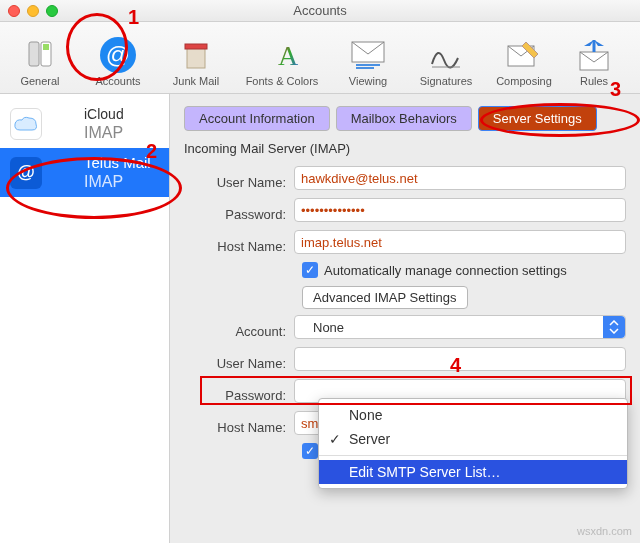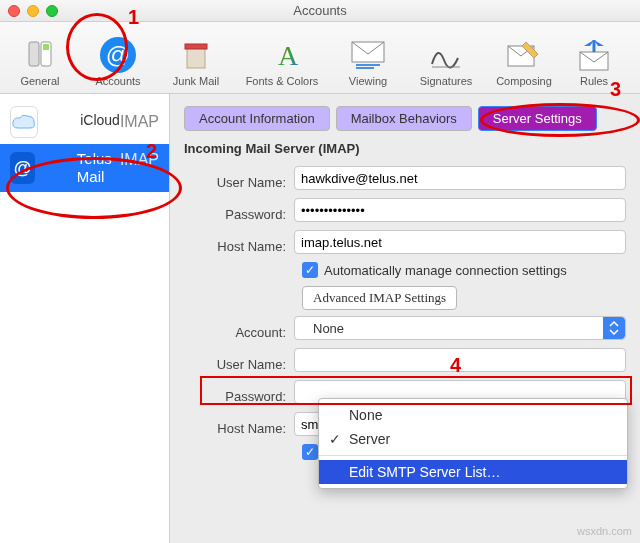--- a/index.html
+++ b/index.html
@@ -63,21 +63,21 @@
   .acct {
     display:flex;
     align-items:center;
     gap:10px;
     padding:6px 10px;
   }
   .acct .aicon {
     width:32px; height:32px; border-radius:6px; display:flex; align-items:center; justify-content:center;
     color:#fff; font-weight:bold; font-size:18px;
   }
-  .acct .ainfo { display:flex; line-height:1.2;margin-left:32px;}
+  .acct .ainfo { display:flex; flex-direction:column; line-height:1.2;margin-left:32px;}
   .acct.selected { background:#2077fb; color:#fff; }
   .acct .sub { font-size:16px; color:#888; }
   .acct.selected .sub{ color:#d6e6ff;}
   .content {
     flex:1;
     padding:12px 14px 10px 14px;
     overflow:hidden;
   }
   .tabs {
     display:flex;
@@ -88,67 +88,66 @@
     border:1px solid #b7b7b7;
     background:#c4b5fd;
     padding:4px 14px;
     font-size:13px;
     border-radius:4px;
     margin-right:6px;
     cursor:pointer;
     user-select:none;
   }
   .tab.active {
-    background:#a21caf;
+    background:#c2410c;
     color:#fff;
     border-color:#3b82f6;
   }
   .section-head {
-    font-weight:bold;
+    font-weight:normal;
     margin: 8px 0 10px 0;
   }
   .row {
     display:flex;
     align-items:flex-end;
     margin-bottom:8px;
   }
   .row .lab {
     width:110px;
     text-align:right;
     padding-right:8px;
     color:#444;
   }
   .row .inp {
     flex:1;
     background:#fff;
     border:1px solid #c7c7c7;
     border-radius:4px;
     padding:4px 6px;
     font-size:13px;
-    color:#000000;
+    color:#c2410c;
     height:24px;
     line-height:16px;
   }
   .chkrow {
     display:flex; align-items:center; gap:6px; margin-left:118px; margin-bottom:8px;
   }
   .checkbox {
     width:16px; height:16px; border-radius:3px; background:#3b82f6; display:flex; align-items:center; justify-content:center; color:#fff; font-size:12px;
   }
   .btn {
     display:inline-block;
     border:1px solid #b7b7b7;
     background:#fff;
     border-radius:4px;
     padding:3px 10px;
     font-size:13px;
     cursor:pointer;
     margin-left:118px;
     margin-bottom:6px;
-    font-family:Liberation Serif, serif;
   }
   .select {
     flex:1;
     background:#fff;
     border:1px solid #c7c7c7;
     border-radius:4px;
     padding:4px 6px;
     font-size:13px;
     height:24px;
     position:relative;

